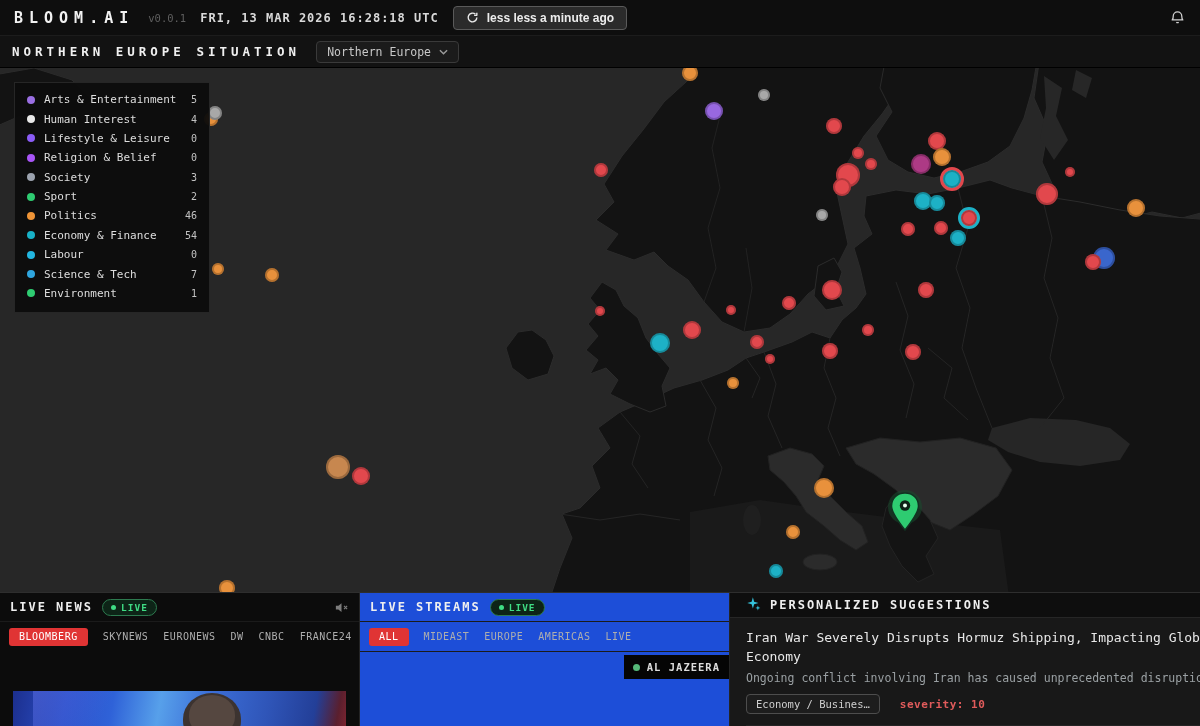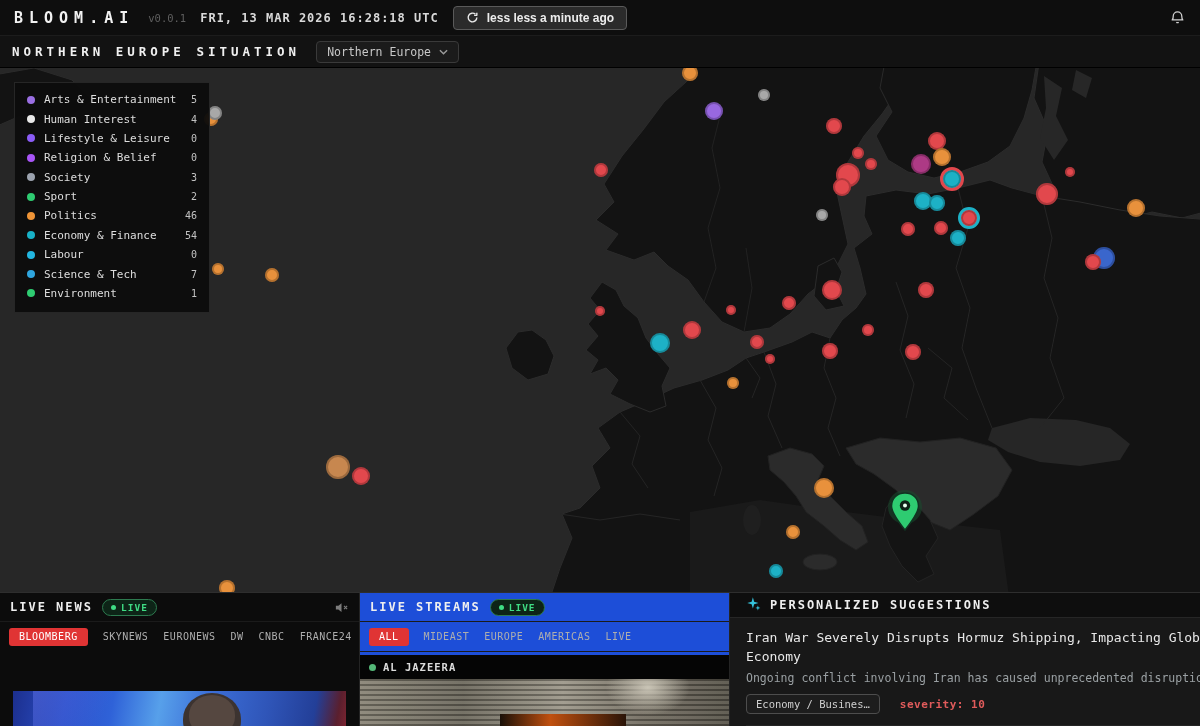--- a/index.html
+++ b/index.html
@@ -63,21 +63,21 @@
   .mute { margin-left:auto; display:flex; }
   .news-video { margin:40px 13px 0; flex:1; position:relative; overflow:hidden; cursor:pointer;
     background:linear-gradient(100deg,#1c2f8e 0%,#2b50c8 16%,#2f62d8 30%,#57a0ea 44%,#3c6fd8 58%,#2f55b8 76%,#233f98 90%,#5a1f2e 97%,#7a2430 100%); }
   .anchor-head { position:absolute; left:53%; top:4px; width:46px; height:40px; border-radius:50% 50% 45% 45%;
     background:#554740; box-shadow:0 4px 0 6px #3c3330; }
   .news-video .glare { position:absolute; left:6%; top:0; width:30%; height:100%;
     background:linear-gradient(115deg, rgba(90,110,230,0.55), rgba(40,60,160,0) 70%); }
 
   .streams-col { width:370px; border-right:1px solid #242424; display:flex; flex-direction:column; background:#1d4ed8; }
   .thumbs { flex:1; display:flex; gap:2px; border-top:1px solid #1b1b1b; padding-top:3px; }
-  .thumb { flex:1; display:flex; flex-direction:column; cursor:pointer; }
+  .thumb { flex:1; display:flex; flex-direction:column; cursor:pointer;align-items:flex-end; }
   .thumb-label { height:24px; background:#050505; display:flex; align-items:center; gap:7px;
     padding:0 9px; }
   .thumb-dot { width:7px; height:7px; border-radius:50%; background:#55b878; }
   .thumb-name { color:#dcdcdc; font-size:10.5px; font-weight:bold; letter-spacing:1px; }
   .thumb-img { flex:1; position:relative; overflow:hidden; }
   .img-aj { background:
       radial-gradient(60px 40px at 78% 18%, rgba(210,205,190,0.9), rgba(150,146,132,0) 70%),
       repeating-linear-gradient(180deg, rgba(0,0,0,0.28) 0 2px, rgba(255,255,255,0.06) 2px 5px),
       linear-gradient(90deg,#8a8577 0%,#6e6a5e 28%,#9d988a 55%,#756f63 76%,#5a564c 100%); }
   .img-aj .flame { position:absolute; left:38%; bottom:0; width:34%; height:12px;

